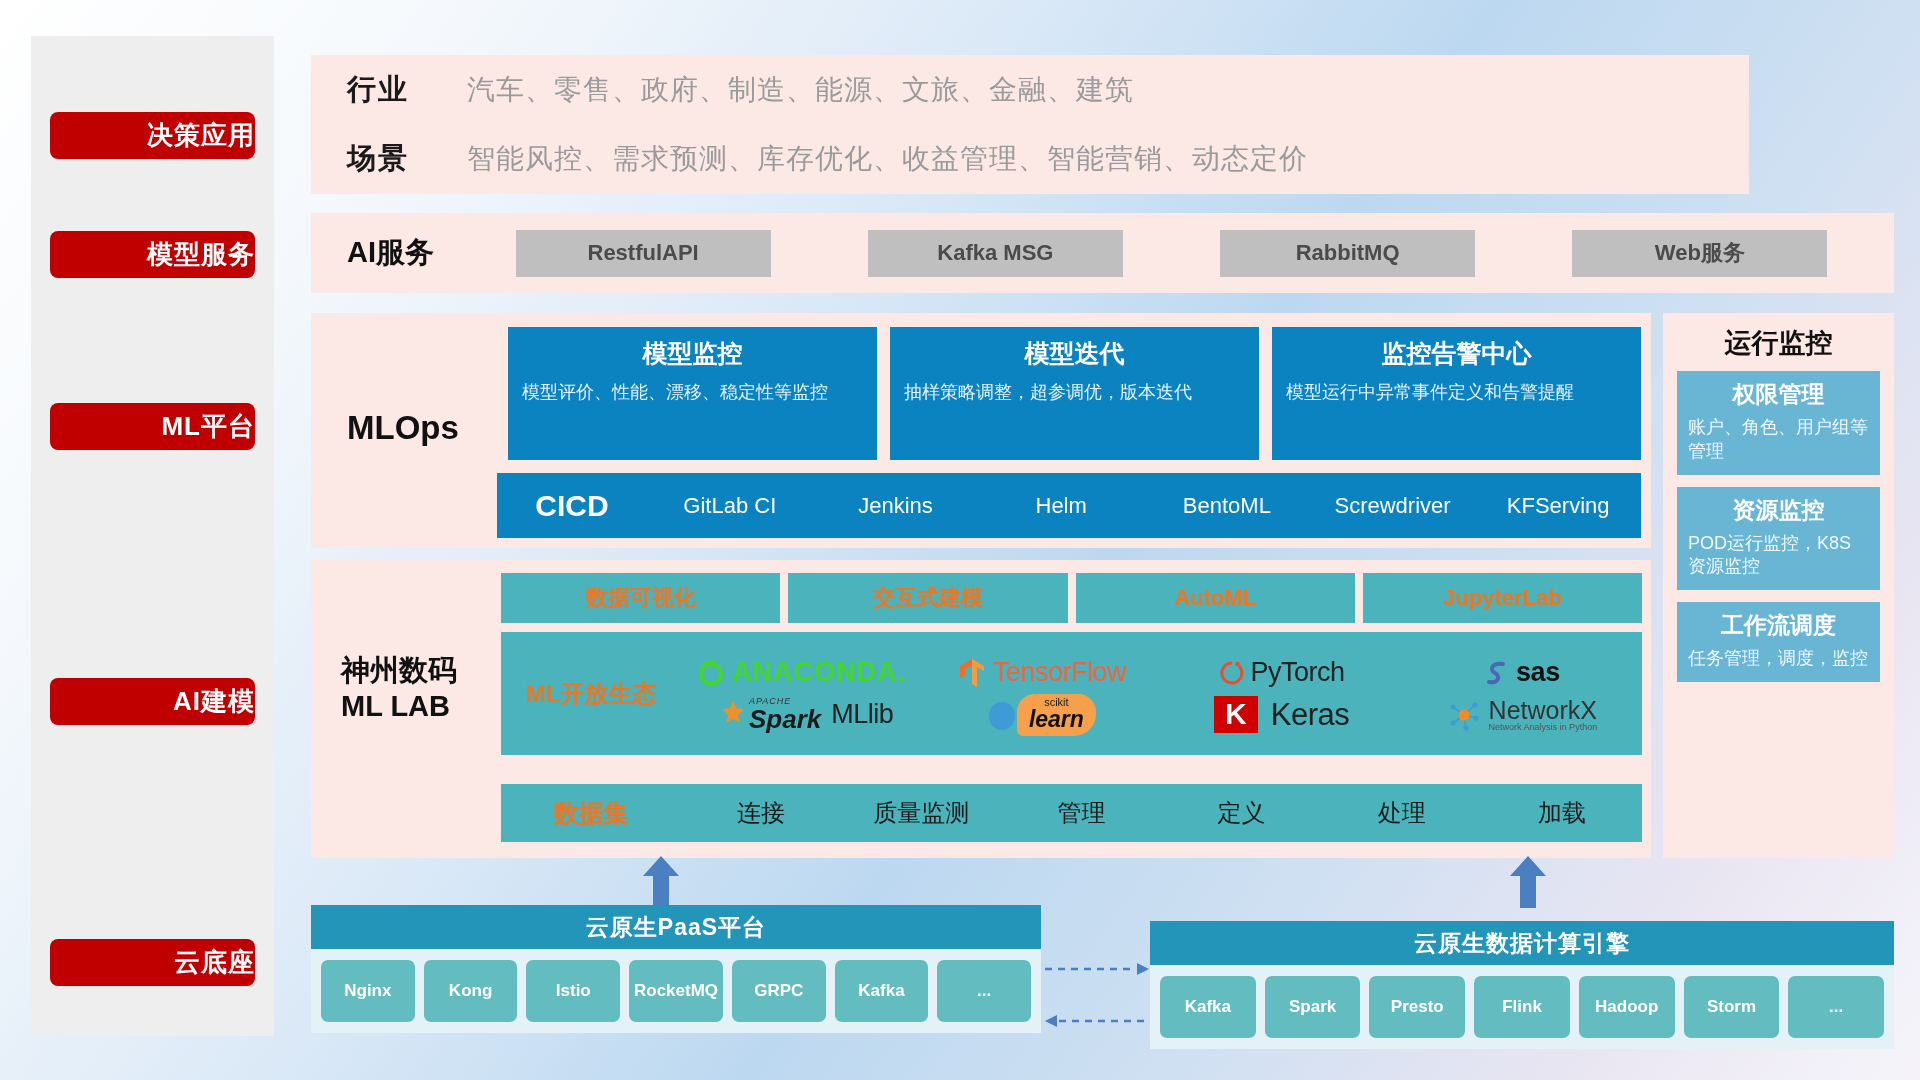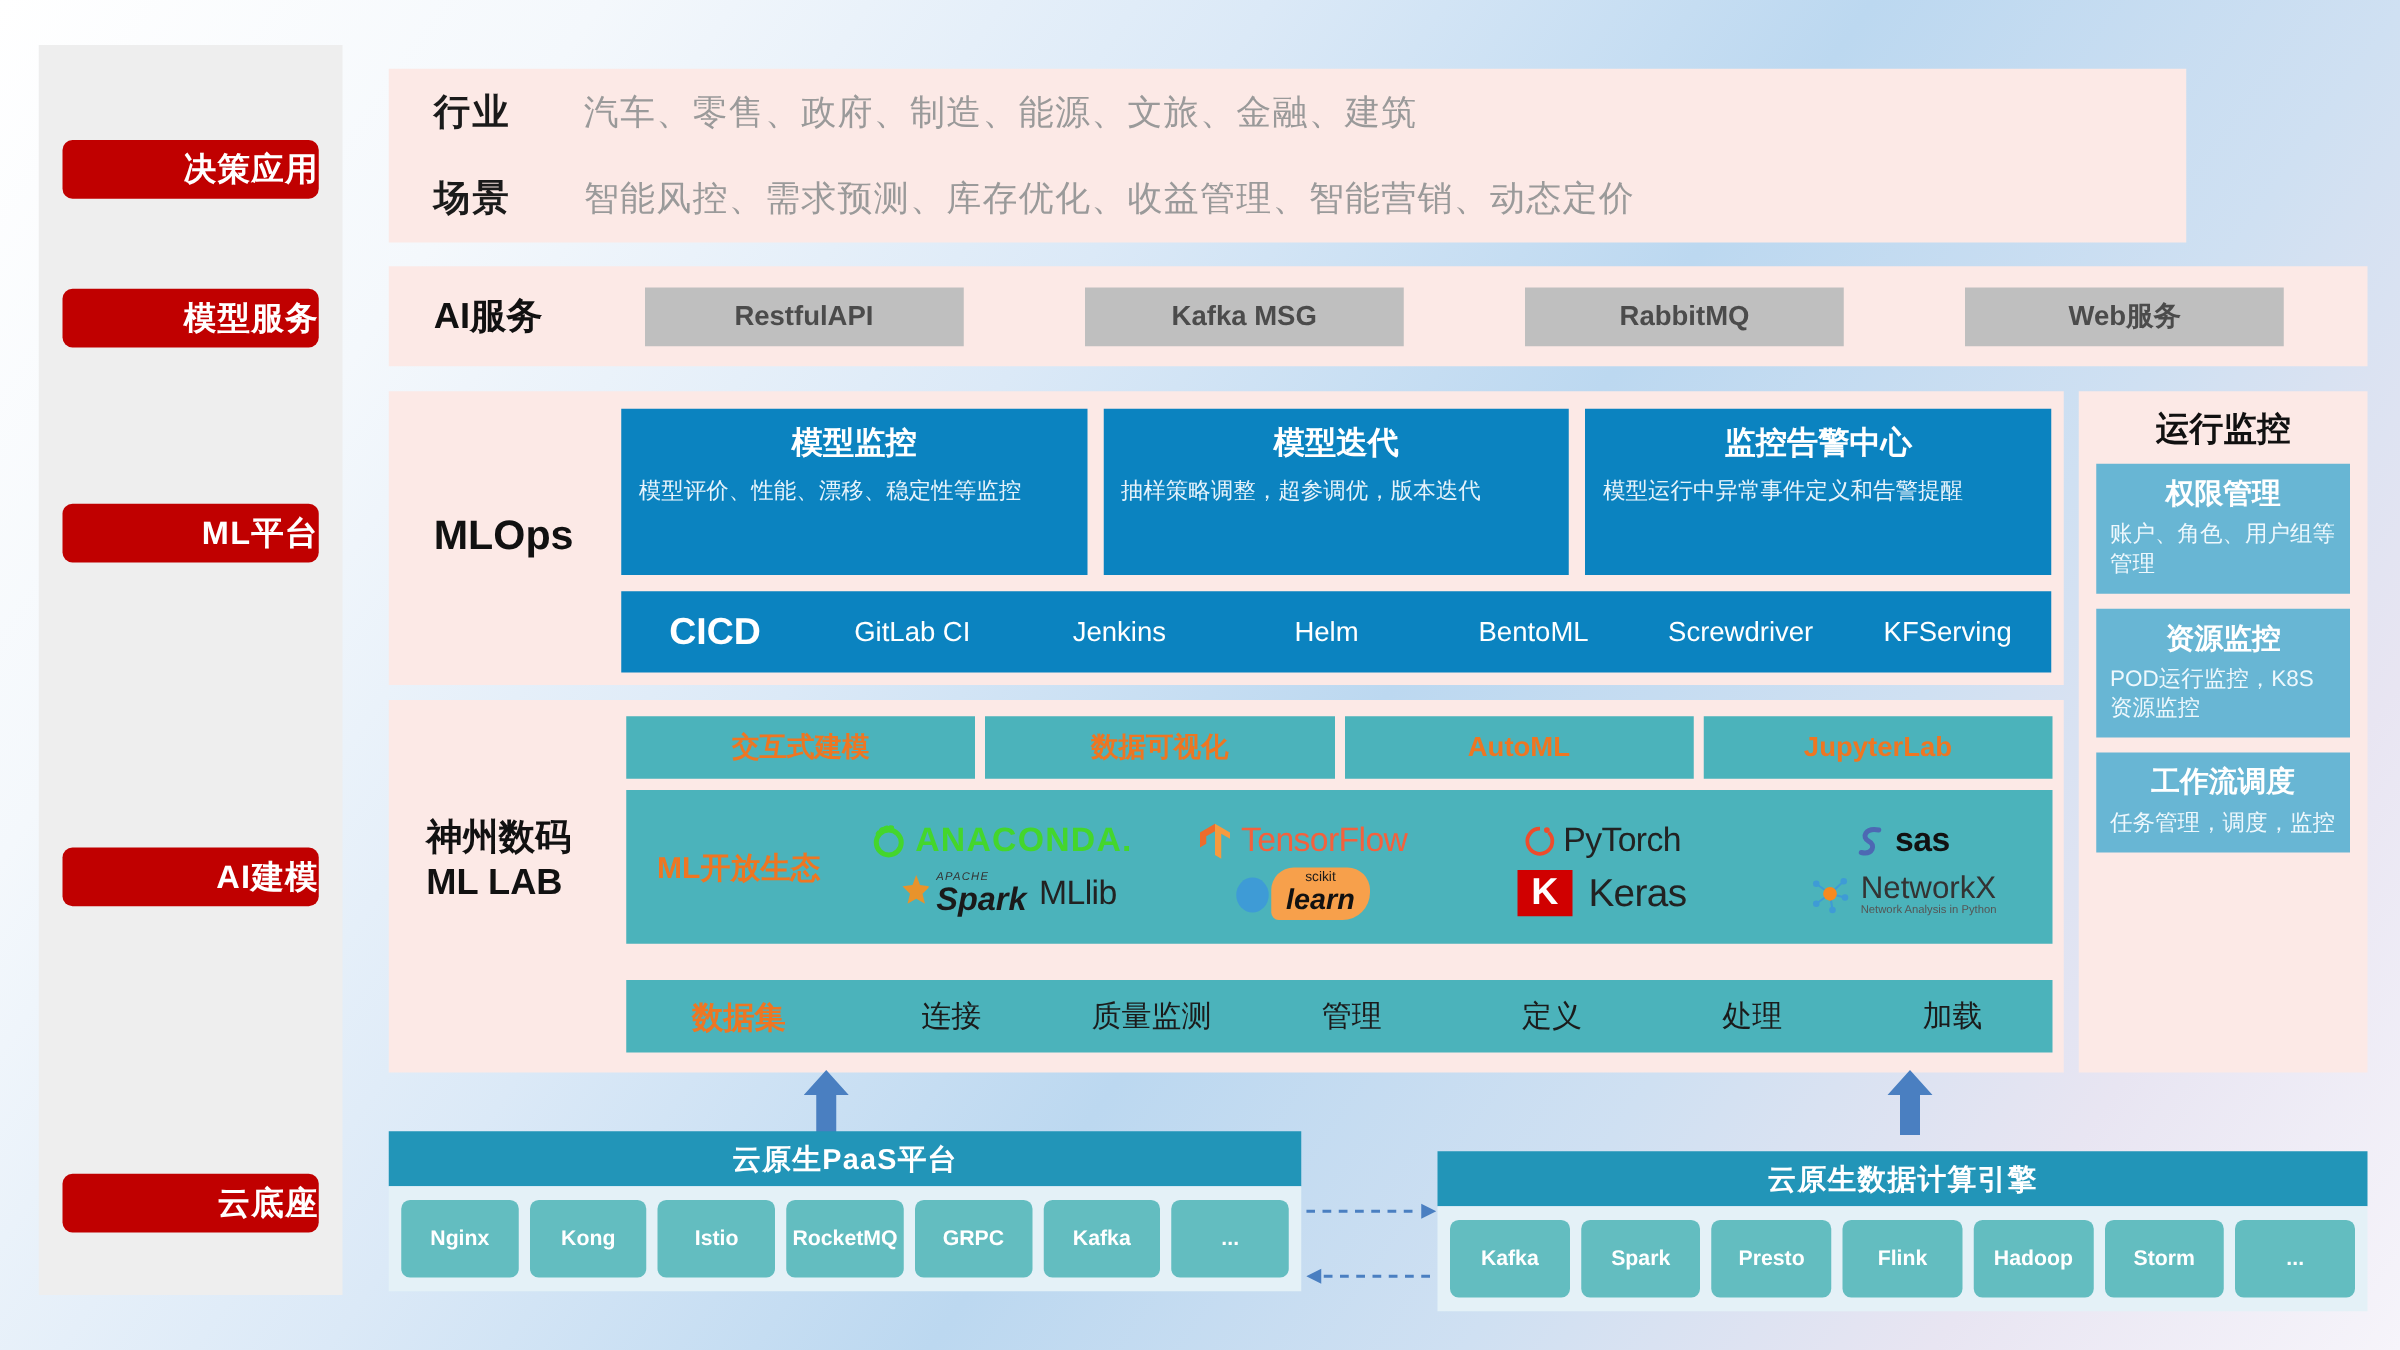--- a/index.html
+++ b/index.html
@@ -51,21 +51,21 @@
     display: flex; align-items: center; justify-content: center;
     font-size: 22px; font-weight: bold; color: #4b4b4b;
   }
 
   
   .p-mlops { left: 311px; top: 313px; width: 1340px; height: 235px; }
   .mlops-key {
     position: absolute; left: 36px; top: 96px; width: 150px;
     font-size: 33px; font-weight: bold; color: #111;
   }
-  .mlops-cards { position: absolute; left: 186px; top: 14px; right: 10px; display: flex; gap: 13px; }
+  .mlops-cards { position: absolute; left: 197px; top: 14px; right: 10px; display: flex; gap: 13px; }
   .mlops-card {
     flex: 1; height: 133px; background: #0b83c0; color: #fff; padding: 10px 14px 0;
   }
   .mlops-card h4 { font-size: 25px; text-align: center; font-weight: bold; margin-bottom: 10px; }
   .mlops-card p  { font-size: 18px; line-height: 1.35; color: #e6f3fb; font-weight: normal; }
   .cicd-bar {
     position: absolute; left: 186px; top: 160px; right: 10px; height: 65px;
     background: #0b83c0; display: flex; align-items: center;
   }
   .cicd-label { width: 150px; text-align: center; font-size: 30px; font-weight: bold; color:#fff; }
@@ -216,22 +216,22 @@
     </div>
   </div>
 
   <div class="panel p-lab">
     <div class="lab-key">
       <div>神州数码</div>
       <div>ML LAB</div>
     </div>
 
     <div class="lab-tabs">
+      <div class="lab-tab">数据可视化</div>
       <div class="lab-tab">交互式建模</div>
-      <div class="lab-tab">数据可视化</div>
       <div class="lab-tab">AutoML</div>
       <div class="lab-tab">JupyterLab</div>
     </div>
 
     <div class="lab-eco">
       <div class="eco-label">ML开放生态</div>
       <div class="eco-logos">
 
         <div class="logo">
           <svg width="30" height="30" viewBox="0 0 30 30">

